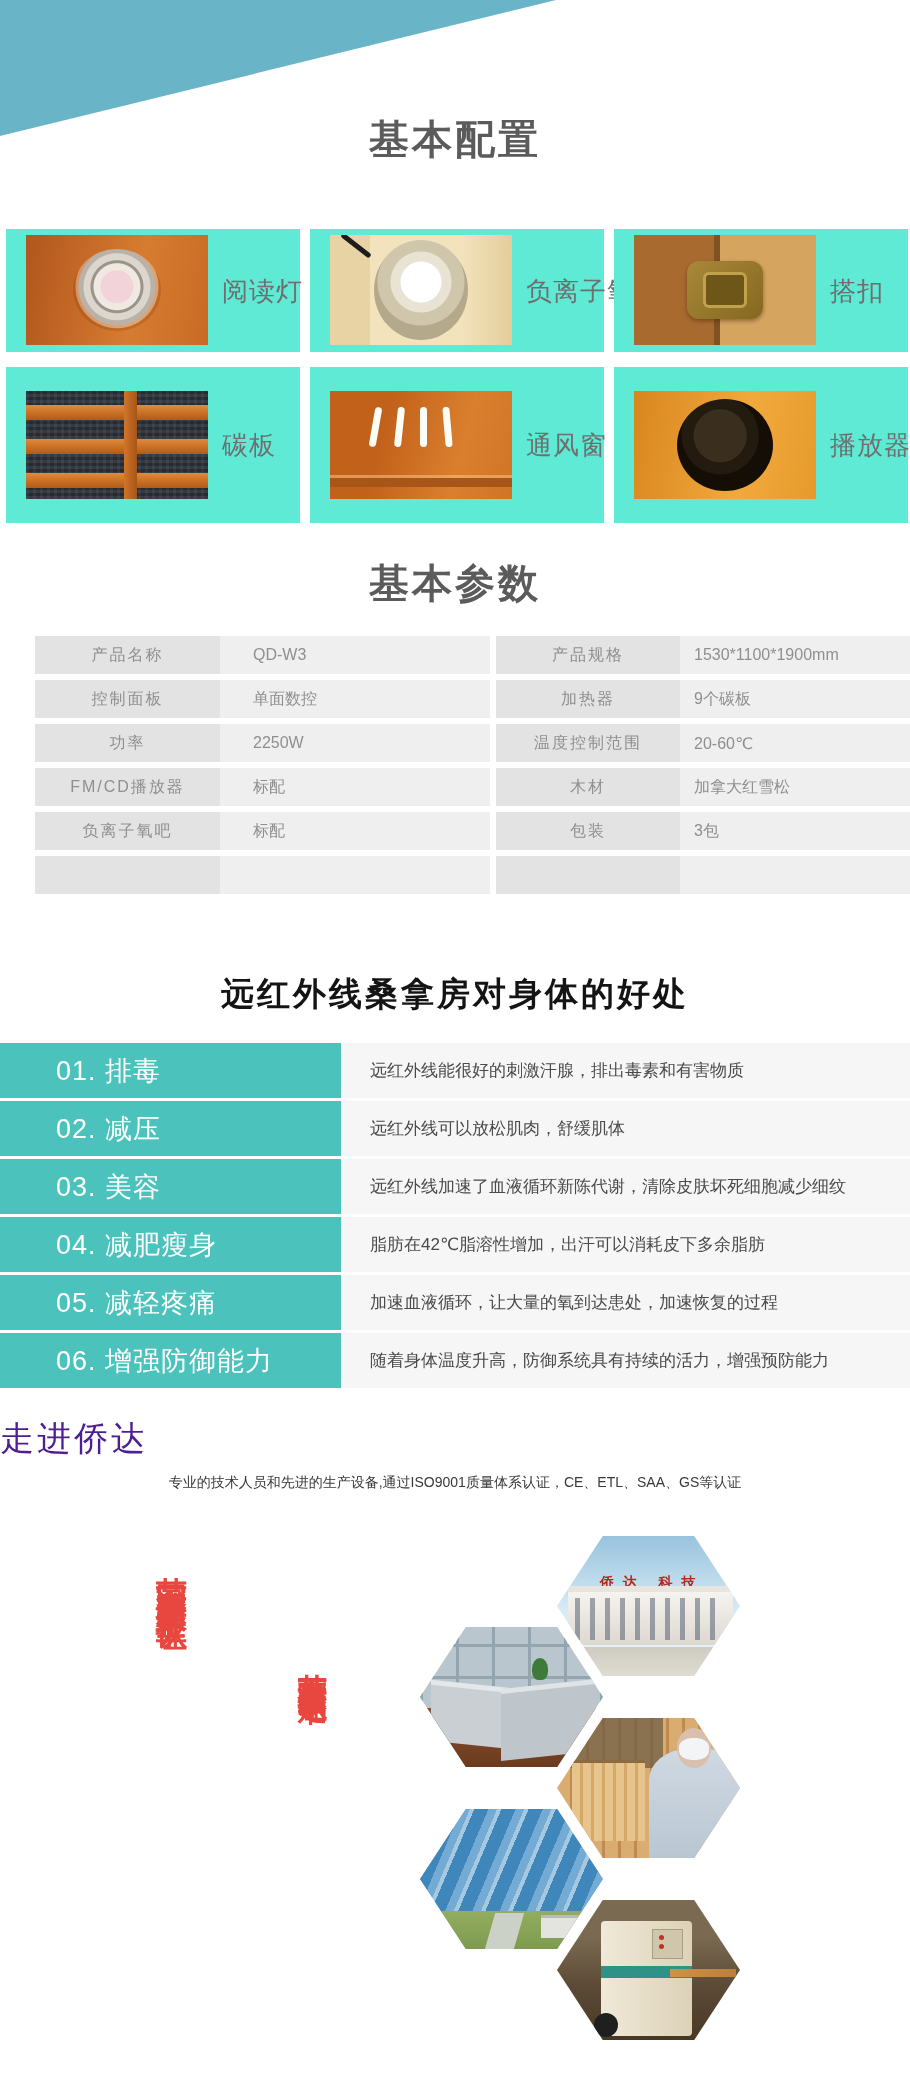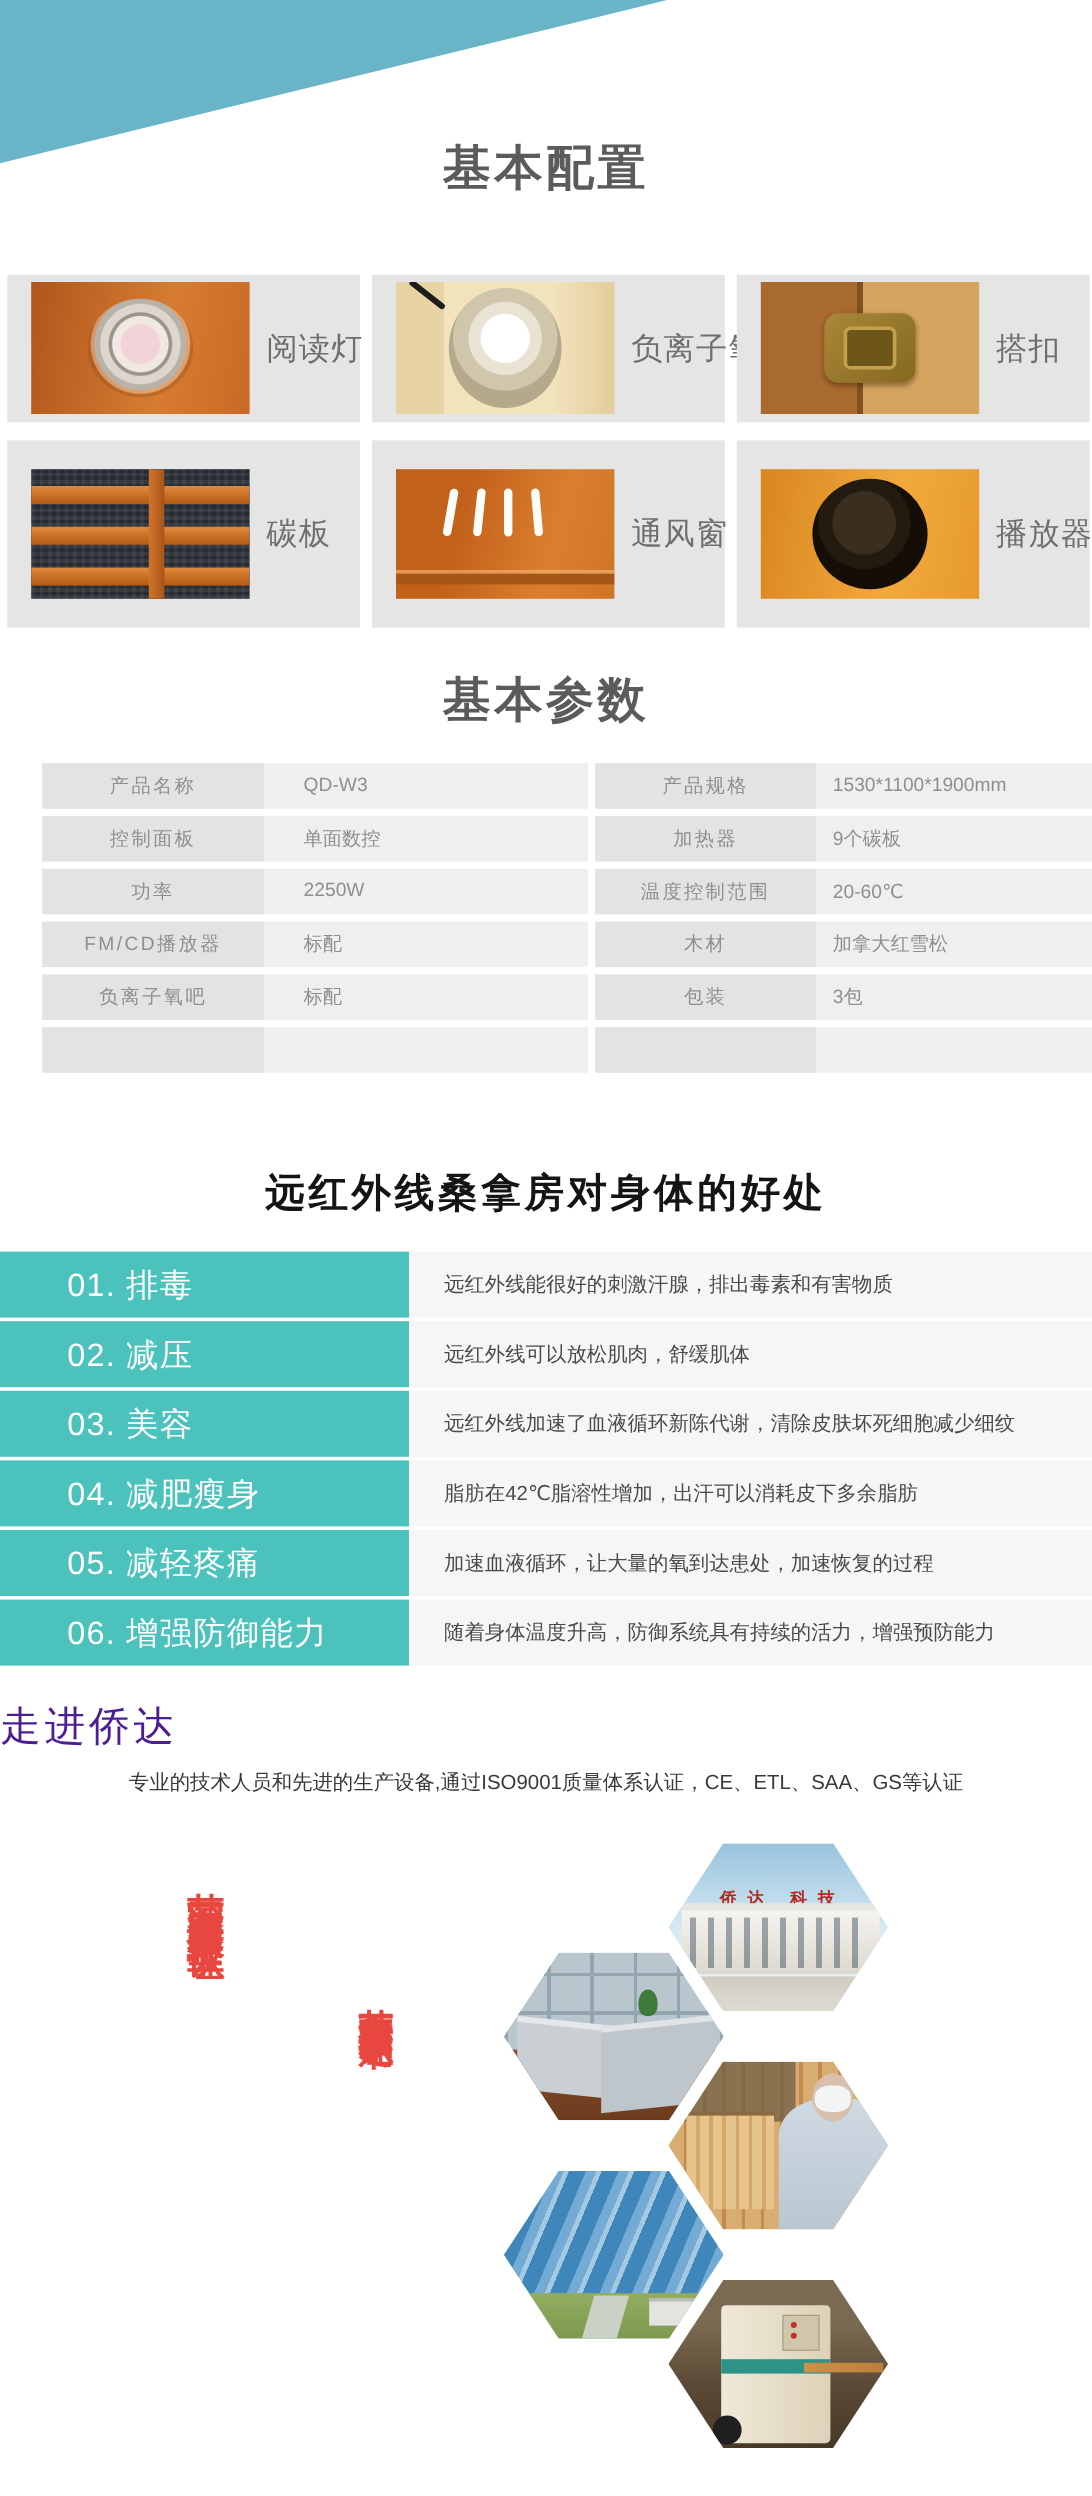--- a/index.html
+++ b/index.html
@@ -12,21 +12,21 @@
   .corner-triangle{position:absolute;left:0;top:0;width:556px;height:136px;
     background:var(--triangle,#6ab4c8);clip-path:polygon(0 0,100% 0,0 100%);}
 
   
   .big-title{position:absolute;left:0;width:100%;text-align:center;margin:0;
     font-size:40px;font-weight:bold;color:#5b5b5b;letter-spacing:3px;}
   .t-config{top:112px;}
   .t-params{top:556px;}
 
   
-  .feat-cell{position:absolute;width:294px;background:#e5e5e5;}
+  .feat-cell{position:absolute;width:294px;background:#5eead4;}
   .fc1{left:6px;} .fc2{left:310px;} .fc3{left:614px;}
   .fr1{top:229px;height:123px;} .fr2{top:367px;height:156px;}
   .feat-photo{position:absolute;left:20px;width:182px;overflow:hidden;}
   .fr1 .feat-photo{top:6px;height:110px;}
   .fr2 .feat-photo{top:24px;height:108px;}
   .feat-label{position:absolute;left:216px;top:50%;transform:translateY(-50%);
     font-size:26px;color:#6f6f6f;letter-spacing:1px;white-space:nowrap;}
 
   
   .photo-reading-lamp{background:linear-gradient(100deg,#b1561d,#d67c31 60%,#c96a24);}
@@ -74,21 +74,21 @@
   .benefit-row{display:flex;height:55px;margin-bottom:3px;}
   .b-label{width:341px;background:var(--accent,#4cc2bc);color:#fff;font-size:27px;
     display:flex;align-items:center;padding-left:56px;box-sizing:border-box;letter-spacing:1px;}
   .b-desc{flex:1;background:#f6f6f6;color:#4a4a4a;font-size:17px;
     display:flex;align-items:center;padding-left:29px;}
 
   
   .about-title{position:absolute;top:1416px;left:0;width:100%;margin:0;text-align:left;
     font-size:34px;font-weight:normal;color:#4c1d95;letter-spacing:3px;}
   .about-subtitle{position:absolute;top:1474px;left:0;width:100%;margin:0;text-align:center;
-    font-size:17px;color:#393939;}
+    font-size:14px;color:#393939;}
 
   
   .banner{position:absolute;writing-mode:vertical-rl;text-orientation:upright;
     font-weight:bold;color:var(--banner-red,#e8473f);white-space:nowrap;}
   .banner-left{left:150px;top:1552px;font-size:31px;letter-spacing:4px;}
   .banner-right{left:293px;top:1650px;font-size:29px;letter-spacing:2px;}
 
   
   .hex{position:absolute;width:183px;height:140px;overflow:hidden;
     clip-path:polygon(25% 0,75% 0,100% 50%,75% 100%,25% 100%,0 50%);}

